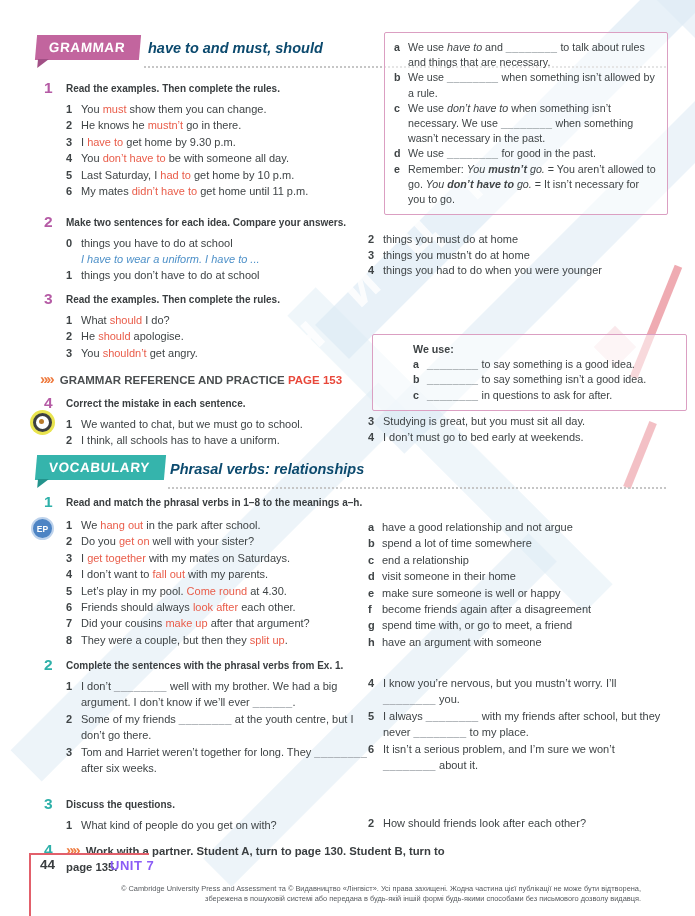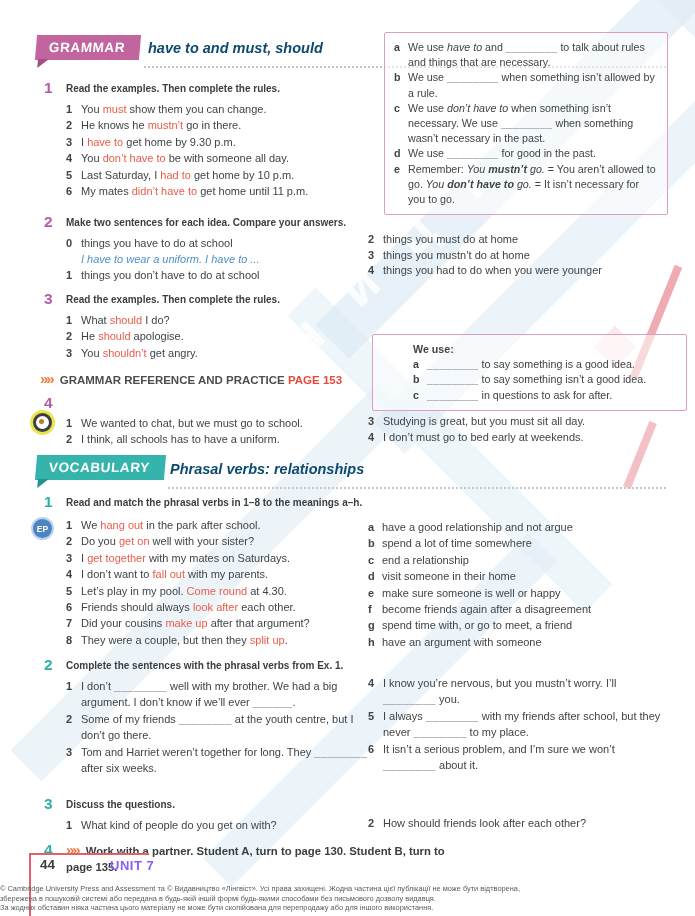--- a/index.html
+++ b/index.html
@@ -60,21 +60,21 @@
   #eye::after{content:"";position:absolute;left:3px;top:3px;width:5px;height:5px;border-radius:50%;background:#b97a2a;}
   
   #ep{position:absolute;left:31px;top:517px;width:19px;height:19px;border-radius:50%;background:#4d84c4;
       color:#fff;font-size:8.5px;font-weight:bold;display:flex;align-items:center;justify-content:center;
       border:2px solid #bed3ec;}
   
   #corner{position:absolute;left:29px;top:853px;width:118px;height:63px;
           border-left:2.5px solid #e2606b;border-top:2.5px solid #e2606b;}
   #pnum{position:absolute;left:40px;top:857px;font-weight:bold;font-size:13.5px;color:#3a3e40;}
   #unit{position:absolute;left:110px;top:858px;font-weight:bold;font-size:13px;letter-spacing:.5px;color:#8b5cf6;}
-  #footer{position:absolute;left:0;top:884px;width:641px;text-align:left;
+  #footer{position:absolute;left:0;top:884px;width:641px;text-align:right;
           font-size:7.4px;line-height:9.7px;color:#565a5e;}
   .vtext{font-weight:bold;font-size:11.3px;line-height:16px;color:#3a3e40;width:382px;}
 </style>
 </head>
 <body>
 
 <div class="page">
 
   <div id="wm">
     <div class="wm-band rm45" style="left:250px;top:120px;width:560px;height:48px;opacity:.65;"></div>
@@ -222,20 +222,21 @@
         </div>
     </div>
 
     <div id="gref">
       <span class="chev">»»</span><span>GRAMMAR REFERENCE AND PRACTICE</span> <span class="pg">PAGE 153</span>
     </div>
 
     <div class="abs" style="left:44px;top:395px;width:340px;">
       <div class="exrow">
         <span class="exnum gramc">4</span>
+        <span class="exh">Correct the mistake in each sentence.</span>
       </div>
       <div class="items">
         <div class="row">
             <span class="in">1</span>
             <span class="itx">We wanted to chat, but we must go to school.</span>
           </div>
         <div class="row">
             <span class="in">2</span>
             <span class="itx">I think, all schools has to have a uniform.</span>
           </div>
@@ -395,17 +396,16 @@
         <span class="vtext"><span class="chev">»»</span><span>Work with a partner. Student A, turn to page 130. Student B, turn to page 135.</span></span>
       </div>
     </div>
 
     <div id="corner"></div>
     <div id="pnum">44</div>
     <div id="unit">UNIT 7</div>
     <div id="footer">
       <div>© Cambridge University Press and Assessment та © Видавництво «Лінгвіст». Усі права захищені. Жодна частина цієї публікації не може бути відтворена,</div>
       <div>збережена в пошуковій системі або передана в будь-якій іншій формі будь-якими способами без письмового дозволу видавця.</div>
-      <div>За жодних обставин ніяка частина цього матеріалу не може бути скопійована для перепродажу або для іншого використання.</div>
     </div>
 
   </div>
 </div>
 
 </body></html>

